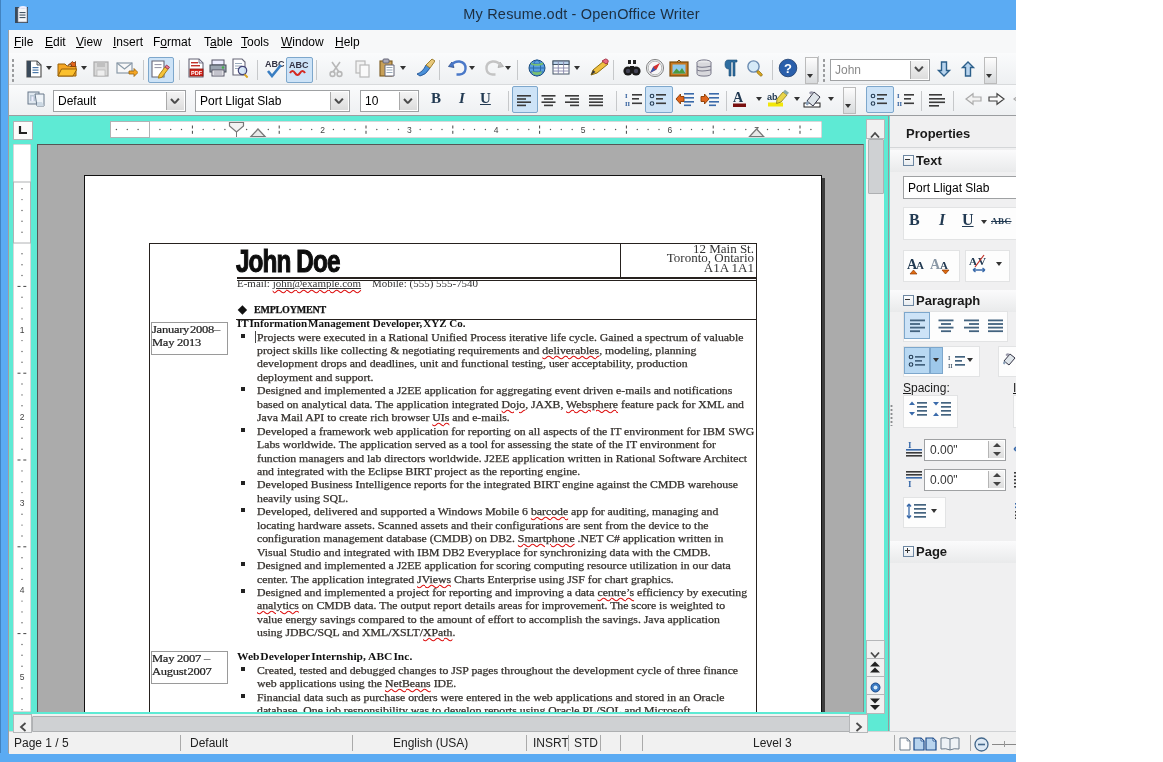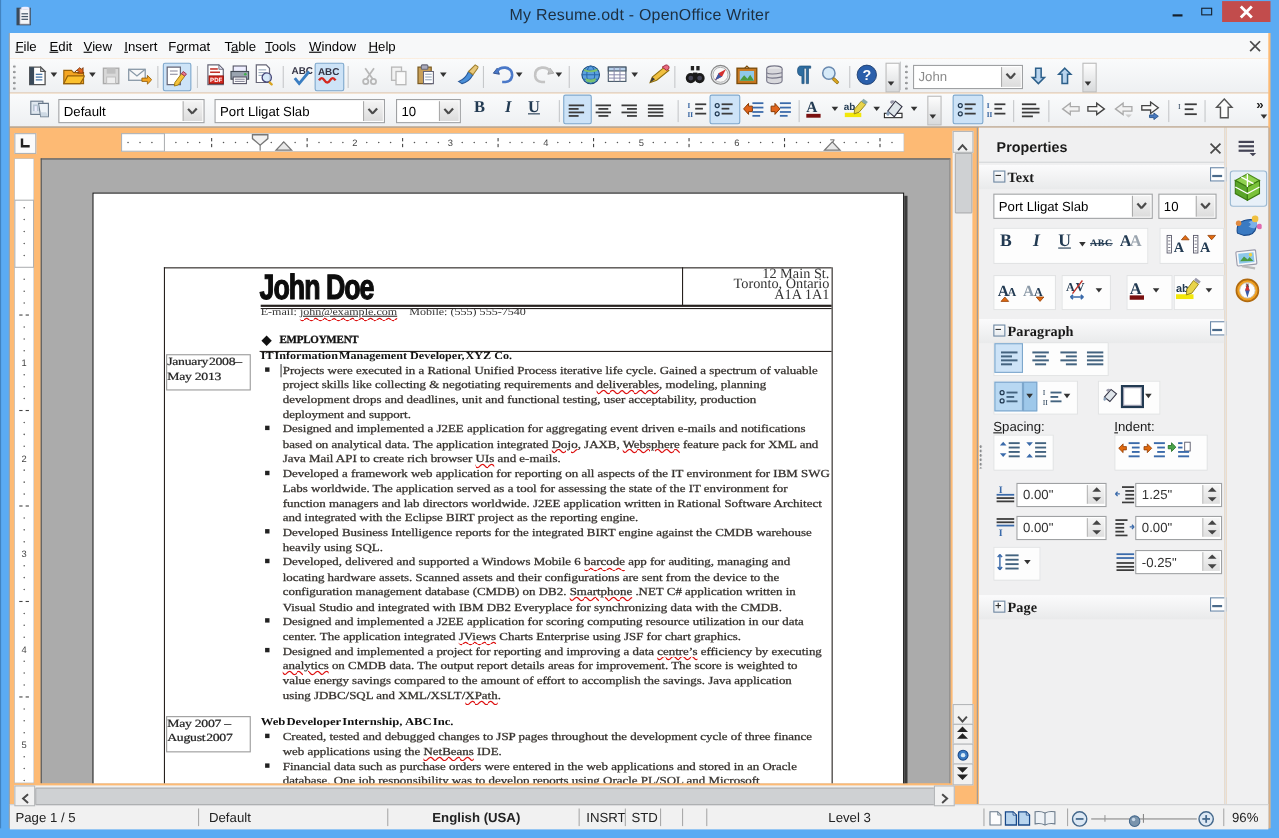--- a/index.html
+++ b/index.html
@@ -1,16 +1,16 @@
 <!DOCTYPE html>
 <html><head>
 <meta charset="utf-8">
 <style>
   html,body{margin:0;padding:0;}
-  #win{position:relative;width:1163px;height:762px;background:#fdba74;font-family:"Liberation Sans",sans-serif;overflow:hidden;}
+  #win{position:relative;width:1016px;height:762px;background:#5eead4;font-family:"Liberation Sans",sans-serif;overflow:hidden;}
   .abs{position:absolute;}
   
   #titlebar{left:0;top:0;width:1163px;height:30px;background:#5babf3;}
   #borderL{left:0;top:0;width:8px;height:762px;background:#5babf3;border-left:1px solid #4283c0;}
   #borderR{left:1155px;top:0;width:8px;height:762px;background:#5babf3;border-right:1px solid #7ec0f8;}
   #borderB{left:0;top:753px;width:1163px;height:9px;background:#5babf3;}
   #lineL{left:8px;top:30px;width:1px;height:723px;background:#9d9fa1;}
   #lineR{left:1153px;top:116px;width:1px;height:637px;background:#9d9fa1;}
   #title-text{left:0px;top:5.5px;width:1163px;text-align:center;font-size:14.5px;letter-spacing:0.2px;color:#1d2e3f;}
   #btn-close{left:1111px;top:1px;width:45px;height:19px;background:#c24c4c;}
@@ -45,21 +45,21 @@
   .sbtn{position:absolute;background:#f1f1f1;border:1px solid #b5b7b9;}
   #vscroll{left:866px;top:119px;width:18px;height:593px;background:#f1f1f1;}
   #hscroll{left:13px;top:714px;width:853px;height:17px;background:#f1f1f1;}
   
   #statusbar{left:9px;top:731px;width:1144px;height:22px;background:#f1f1f1;border-top:1px solid #d0d2d4;font-size:12px;color:#222;}
   .ssep{position:absolute;top:3px;width:1px;height:16px;background:#aaa;}
   .stext{position:absolute;top:4px;font-size:12px;color:#222;white-space:nowrap;}
   
   #panel{left:890px;top:116px;width:223px;height:615px;background:#f0f0f1;}
   #sidebartabs{left:1115px;top:116px;width:38px;height:637px;background:#f0f0f1;}
-  .sechdr{position:absolute;left:0;width:223px;height:22px;background:linear-gradient(#fbfbfc,#e9eaeb);font-family:Liberation Serif, serif;}
+  .sechdr{position:absolute;left:0;width:223px;height:22px;background:linear-gradient(#fbfbfc,#e9eaeb);}
   .sechdr .stitle{position:absolute;left:26px;top:3px;font-weight:bold;font-size:13px;color:#1a1a1a;}
   .boxpm{position:absolute;left:13px;top:5px;width:9px;height:9px;border:1px solid #6d87a2;background:linear-gradient(#fdfdfd,#e8ecf0);}
   .boxpm:before{content:"";position:absolute;left:1px;top:3px;width:5px;height:1px;background:#333;}
   .boxpm.plus:after{content:"";position:absolute;left:3px;top:1px;width:1px;height:5px;background:#333;}
   .launcher{position:absolute;left:210px;top:2px;width:13px;height:11px;border:1px solid #6a88a8;background:#fff;}
   .launcher:before{content:"";position:absolute;left:1px;top:6px;width:9px;height:2px;background:#4a6a8a;}
   .pgroup{position:absolute;background:#fdfdfd;border:1px solid #e2e3e4;}
   .spin{position:absolute;height:20px;background:#fff;border:1px solid #9fa1a3;}
   .spin .stxt{position:absolute;left:5px;top:3px;font-size:12px;color:#333;}
   .spin .sbt{position:absolute;right:1px;top:1px;width:15px;height:17px;background:linear-gradient(#f6f6f6,#dedede);border-left:1px solid #b5b5b5;}
@@ -632,21 +632,21 @@
   <div class="abs" id="panel"></div>
     <div class="abs" style="left:888px;top:116px;width:1px;height:615px;background:#98999b;"></div>
     <div class="abs" style="left:890px;top:404px;width:3px;height:22px;background-image:radial-gradient(circle,#8a8c8e 1px,transparent 1.2px);background-size:3px 4px;"></div>
   <div class="abs" id="sidebartabs"></div>
 
   <div class="abs" id="statusbar">
     <span class="stext" style="left:5px;">Page 1 / 5</span>
     <span class="ssep" style="left:171px;"></span>
     <span class="stext" style="left:181px;">Default</span>
     <span class="ssep" style="left:343px;"></span>
-    <span class="stext" style="left:384px;font-weight:bold;">English (USA)</span>
+    <span class="stext" style="left:384px;">English (USA)</span>
     <span class="ssep" style="left:517px;"></span>
     <span class="stext" style="left:524px;">INSRT</span>
     <span class="ssep" style="left:559px;"></span>
     <span class="stext" style="left:565px;">STD</span>
     <span class="ssep" style="left:591px;"></span>
     <span class="ssep" style="left:611px;"></span>
     <span class="ssep" style="left:633px;"></span>
     <span class="stext" style="left:744px;">Level 3</span>
     <span class="ssep" style="left:885px;"></span>
     <span class="ssep" style="left:961px;"></span>

